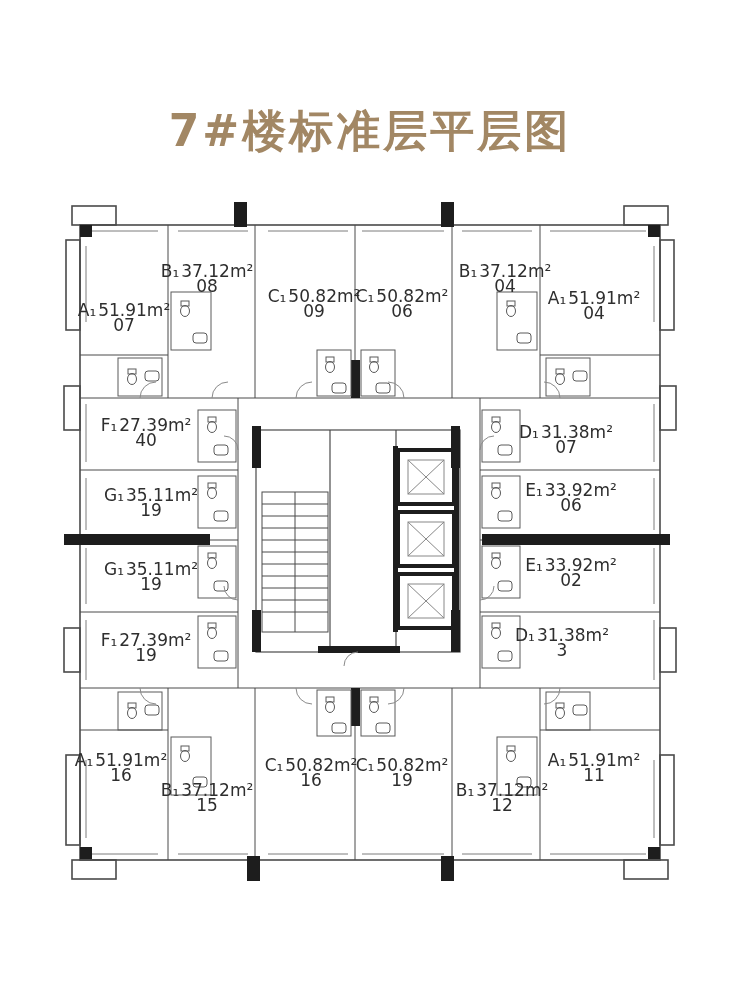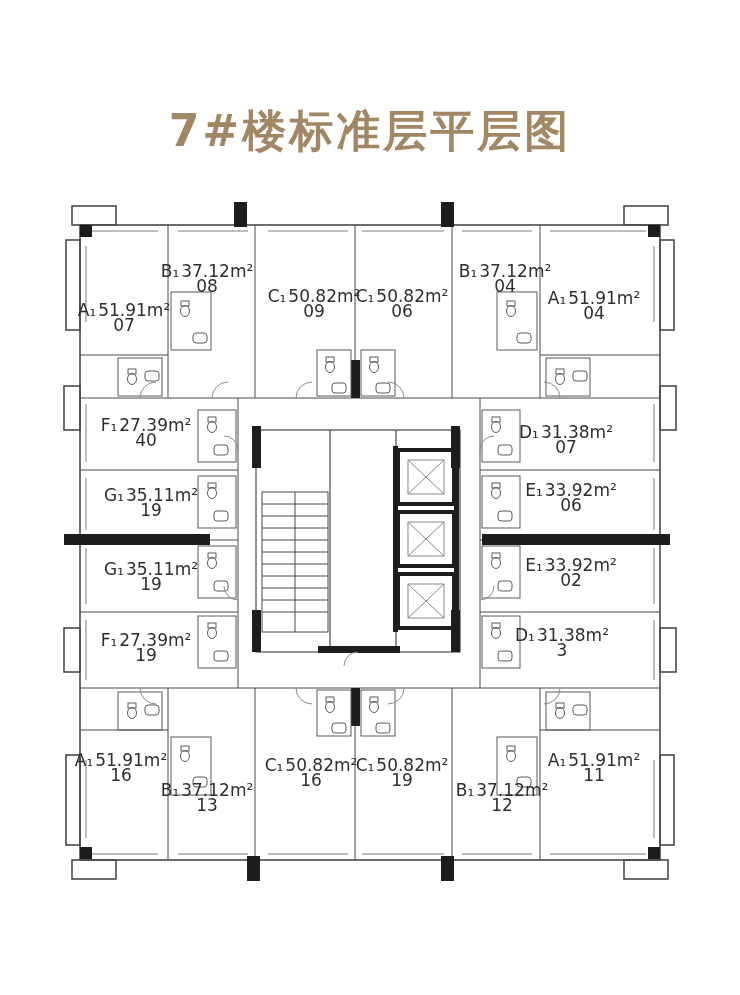--- a/index.html
+++ b/index.html
@@ -326,21 +326,21 @@
   <div class="ulabel" style="left:402px; top:773px;">
     <div><span>C₁</span><span class="area">50.82m²</span></div>
     <div class="num">19</div>
   </div>
   <div class="ulabel" style="left:311px; top:773px;">
     <div><span>C₁</span><span class="area">50.82m²</span></div>
     <div class="num">16</div>
   </div>
   <div class="ulabel" style="left:207px; top:798px;">
     <div><span>B₁</span><span class="area">37.12m²</span></div>
-    <div class="num">13</div>
+    <div class="num">15</div>
   </div>
   <div class="ulabel" style="left:121px; top:768px;">
     <div><span>A₁</span><span class="area">51.91m²</span></div>
     <div class="num">16</div>
   </div>
   <div class="ulabel" style="left:146px; top:648px;">
     <div><span>F₁</span><span class="area">27.39m²</span></div>
     <div class="num">19</div>
   </div>
   <div class="ulabel" style="left:151px; top:577px;">

